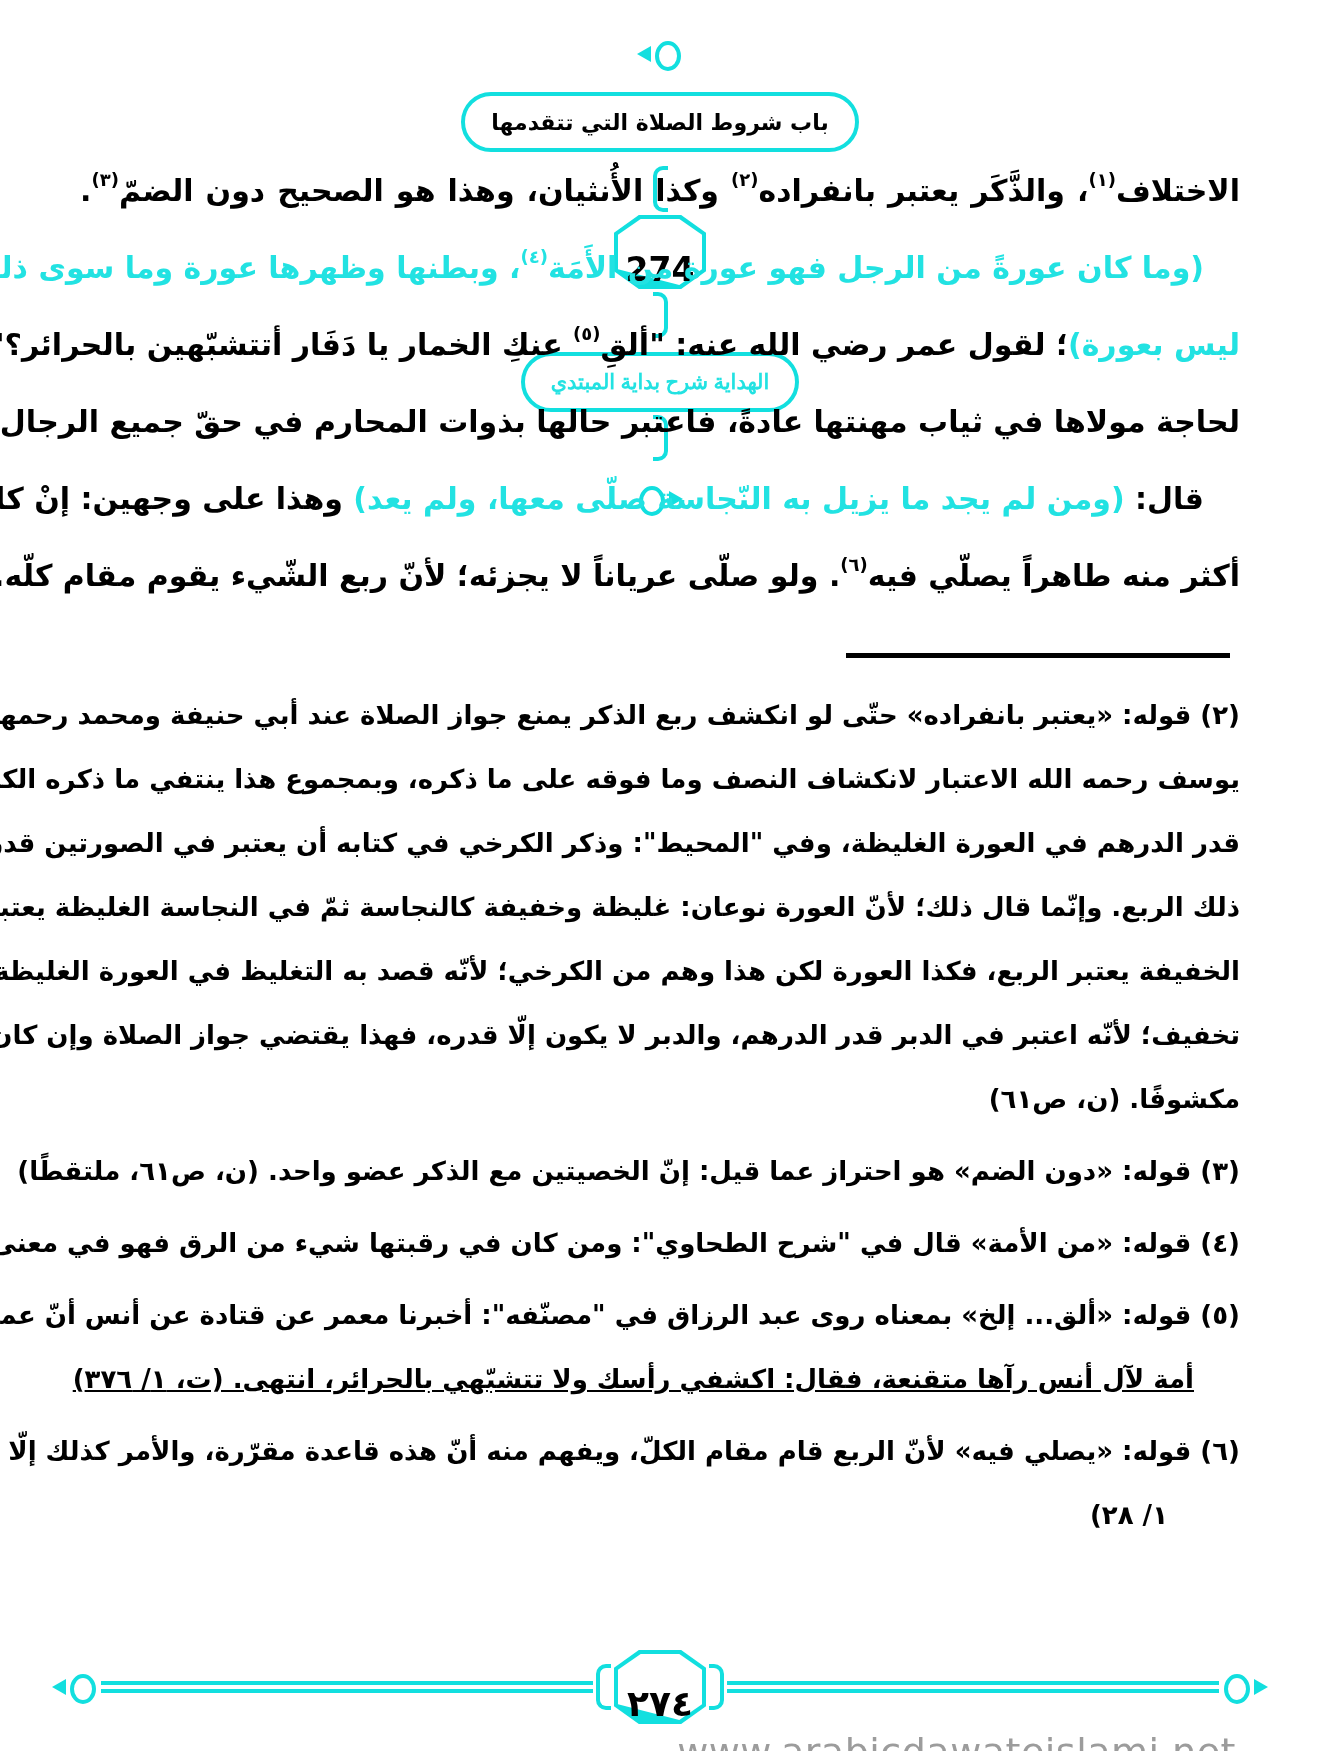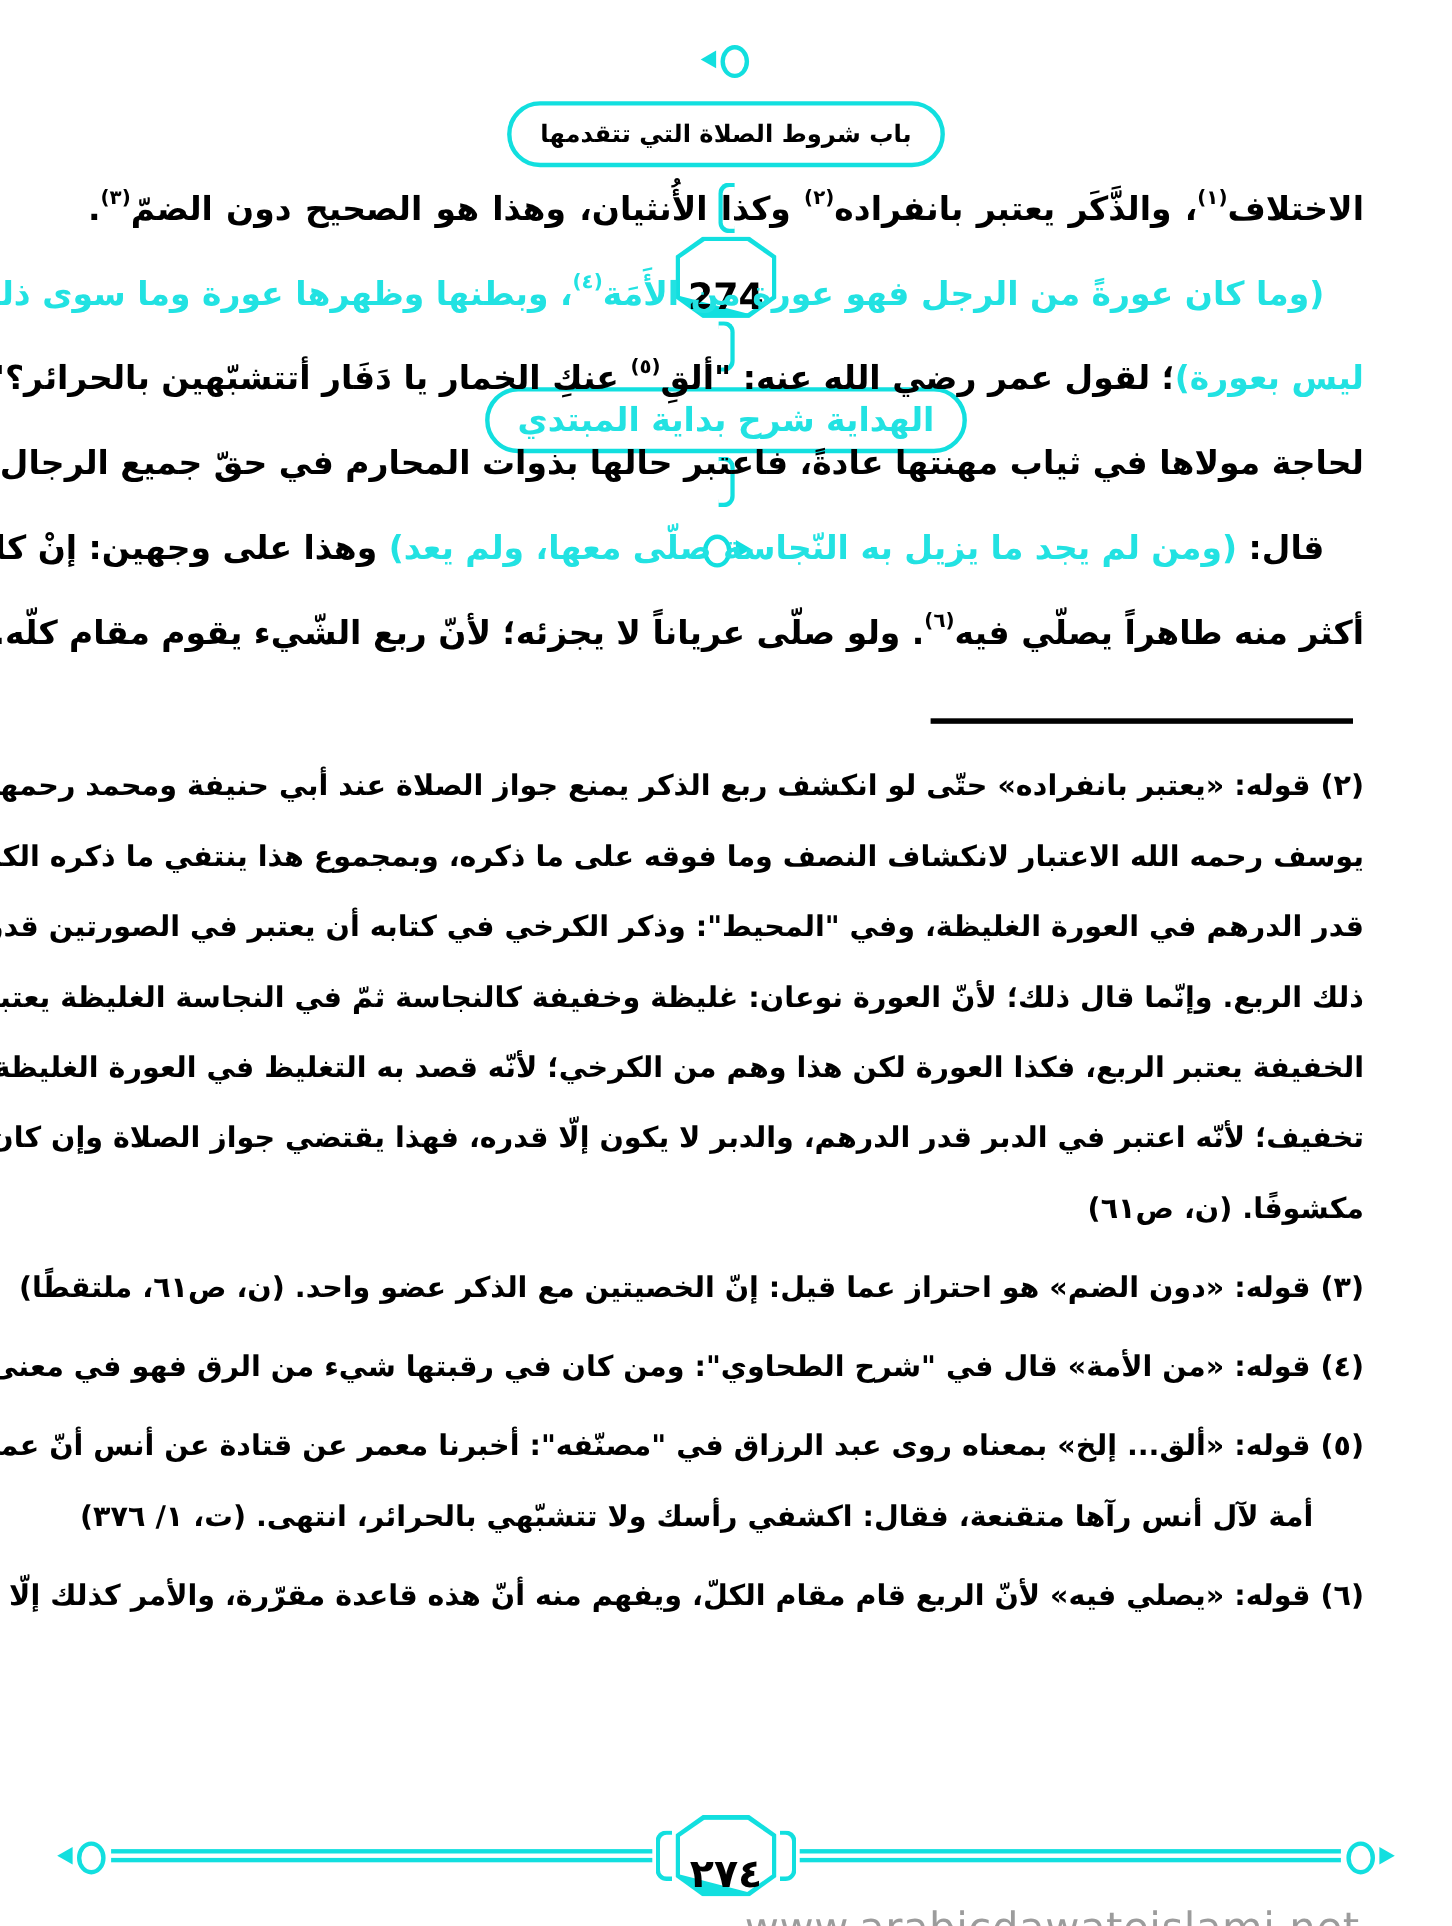--- a/index.html
+++ b/index.html
@@ -19,41 +19,41 @@
   .dline.tiny{flex:0 0 14px;}
   .finial{position:relative;width:46px;height:36px;flex:0 0 auto;}
   .finial::before{content:"";position:absolute;right:2px;top:5px;width:18px;height:22px;border:4px solid var(--accent);border-radius:50%;}
   .finial::after{content:"";position:absolute;left:0;top:10px;border-top:8px solid transparent;border-bottom:8px solid transparent;border-right:14px solid var(--accent);}
   .finial.right{transform:scaleX(-1);}
   .clamp{width:15px;height:46px;border:4px solid var(--accent);flex:0 0 auto;border-radius:10px;}
   .clamp.open-right{border-right:none;border-top-right-radius:0;border-bottom-right-radius:0;}
   .clamp.open-left{border-left:none;border-top-left-radius:0;border-bottom-left-radius:0;}
   .stadium{height:60px;border:4px solid var(--accent);border-radius:40px;background:#fff;display:flex;align-items:center;justify-content:center;padding:0 26px;flex:0 0 auto;}
   .chap{font-size:22px;font-weight:bold;color:#000;white-space:nowrap;}
-  .callig{font-size:30px;font-weight:bold;color:var(--accent-text);white-space:nowrap;letter-spacing:1px;}
+  .callig{font-size:21px;font-weight:bold;color:var(--accent-text);white-space:nowrap;letter-spacing:1px;font-family:Liberation Serif, serif;}
   .octagon{position:relative;width:92px;height:74px;background:var(--accent);clip-path:polygon(27% 0,73% 0,100% 24%,100% 76%,73% 100%,27% 100%,0 76%,0 24%);display:flex;align-items:flex-end;justify-content:center;flex:0 0 auto;}
   .octagon .inner{position:absolute;inset:4px;background:#fff;clip-path:polygon(27% 0,73% 0,100% 24%,100% 76%,73% 100%,0 76%,0 24%,27% 0);}
   .octagon .num{position:relative;z-index:1;font-weight:bold;font-size:33px;}
   .octagon .num.ar{font-size:36px;}
 
   
   .matn{position:absolute;top:152px;right:80px;left:80px;direction:rtl;}
   .bline{font-weight:bold;font-size:30px;line-height:77px;text-align:justify;text-align-last:justify;white-space:nowrap;}
   .bline.endp{text-align-last:right;}
   .bline.indent{text-indent:36px;}
   .accent{color:var(--accent-text);}
   .sup{font-size:18px;vertical-align:15px;line-height:0;}
 
   
   .fnsep{position:absolute;top:653px;right:90px;width:384px;height:5px;background:#000;}
   .fnotes{position:absolute;top:683px;right:80px;left:80px;direction:rtl;}
   .fn{margin-bottom:8px;}
   .fline{font-weight:bold;font-size:26px;line-height:64px;text-align:justify;text-align-last:justify;white-space:nowrap;}
   .fline.endl{text-align-last:right;}
-  .fline.cont1{padding-right:46px;}
+  .fline.cont1{padding-right:46px;text-decoration:underline;}
   .fline.cont2{padding-right:72px;}
 
   
   .watermark{position:absolute;top:1704px;right:84px;font-size:38px;color:var(--watermark);direction:ltr;letter-spacing:0.5px;margin-top:26px;}
 </style>
 </head>
 <body>
 
 <header class="band top-band">
   <div class="finial"></div>
@@ -103,20 +103,21 @@
   </div>
   <div class="fn">
     <div class="fline endl">(٤) قوله: «من الأمة» قال في "شرح الطحاوي": ومن كان في رقبتها شيء من الرق فهو في معنى الأمة. (ع، ١/ ٢٢٩)</div>
   </div>
   <div class="fn">
     <div class="fline">(٥) قوله: «ألق... إلخ» بمعناه روى عبد الرزاق في "مصنّفه": أخبرنا معمر عن قتادة عن أنس أنّ عمر رضي الله عنه ضرب</div>
     <div class="fline endl cont1">أمة لآل أنس رآها متقنعة، فقال: اكشفي رأسك ولا تتشبّهي بالحرائر، انتهى. (ت، ١/ ٣٧٦)</div>
   </div>
   <div class="fn">
     <div class="fline">(٦) قوله: «يصلي فيه» لأنّ الربع قام مقام الكلّ، ويفهم منه أنّ هذه قاعدة مقرّرة، والأمر كذلك إلّا إذا ورد معارض. (عبد،</div>
+    <div class="fline endl cont2">١/ ٢٨)</div>
   </div>
 </section>
 
 <footer class="band bottom-band">
   <div class="finial"></div>
   <div class="dline"></div>
   <div class="clamp open-right"></div>
   <div class="octagon">
     <div class="inner"></div>
     <span class="num ar">٢٧٤</span>

